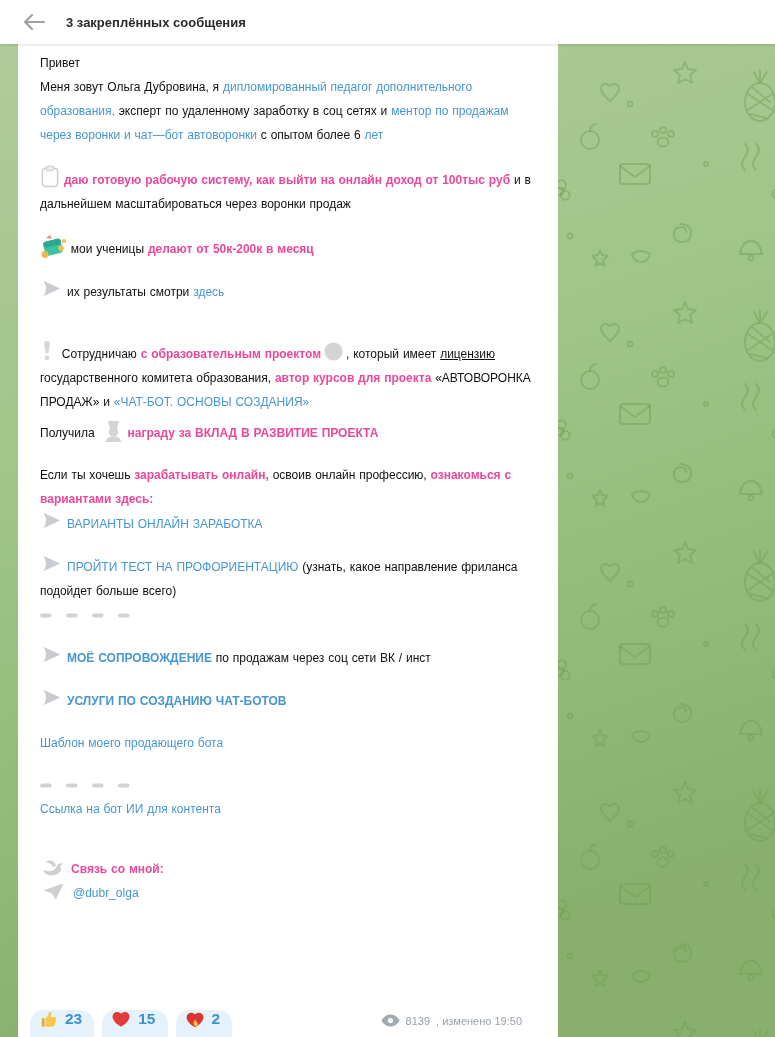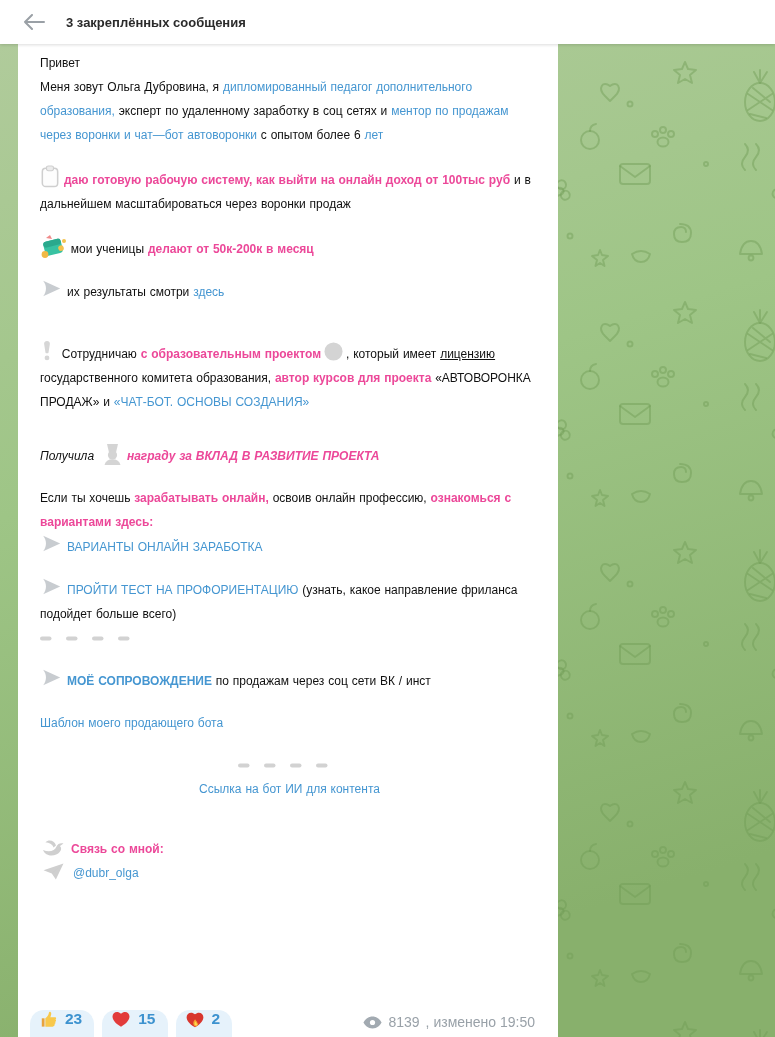--- a/index.html
+++ b/index.html
@@ -52,22 +52,22 @@
   
   .reactions{position:absolute;left:12px;top:966px;display:flex;gap:8px;}
   .reaction-pill{
     height:28px;border-radius:14px;background:#e6f2fb;display:flex;align-items:flex-start;
     padding:0 12px 13px 9px;gap:7px;cursor:pointer;
   }
   .reaction-pill svg{display:block}
   .reaction-count{color:#3c92cf;font-weight:700;font-size:15.5px;}
   
   .meta{
-    position:absolute;right:23px;top:970px;display:flex;align-items:center;gap:6px;
-    color:#99a1a8;font-size:14px;
+    position:absolute;right:36px;top:970px;display:flex;align-items:center;gap:6px;
+    color:#99a1a8;font-size:11px;
   }
   .meta svg{display:block}
 </style>
 </head>
 <body>
 
 <div class="header" data-name="pinned-messages-header">
   <button class="back-btn" data-name="back-button">
     <span data-name="arrow-left-icon">
       <svg width="22" height="16" viewBox="0 0 22 16">
@@ -143,21 +143,21 @@
             </svg></span><span class="seg-p" data-name="message-text-segment"> мои ученицы </span><span class="seg-b" data-name="message-text-segment">делают от 50к-200к в месяц</span></div>
         <div class="para" data-name="paragraph-results-link" style="margin-top: 18px;"><span class="emoji" data-name="play-arrow-emoji"><svg width="22" height="19" viewBox="0 0 24 20">
               <path d="M3.5 1.5 C7.5 7 7.5 13 3.5 18.5 L22 10 Z" fill="#c8ccd0"></path>
             </svg></span><span class="seg-p" data-name="message-text-segment">их результаты смотри </span><span class="seg-l" data-name="message-link">здесь</span></div>
         <div class="para" data-name="paragraph-collaboration" style="margin-top: 36px;"><span class="emoji" data-name="exclamation-emoji"><svg width="10" height="21" viewBox="0 0 10 22">
               <path d="M5 1 C7.2 1 8.3 2.6 8 4.2 L6.6 13 C6.4 14.3 3.6 14.3 3.4 13 L2 4.2 C1.7 2.6 2.8 1 5 1 Z" fill="#d6d6d6"></path>
               <circle cx="5" cy="18.8" r="2.5" fill="#d6d6d6"></circle>
             </svg></span><span class="seg-p" data-name="message-text-segment"> Сотрудничаю </span><span class="seg-b" data-name="message-text-segment">с образовательным проектом</span><span class="emoji" data-name="circle-placeholder-emoji"><svg width="19" height="19" viewBox="0 0 20 20">
               <circle cx="10" cy="10" r="9.5" fill="#d4d4d4"></circle>
             </svg></span><span class="seg-p" data-name="message-text-segment">, который имеет </span><span class="seg-u" data-name="message-text-segment">лицензию</span><span class="seg-p" data-name="message-text-segment"> государственного комитета образования, </span><span class="seg-b" data-name="message-text-segment">автор курсов для проекта</span><span class="seg-p" data-name="message-text-segment"> «АВТОВОРОНКА ПРОДАЖ» и </span><span class="seg-l" data-name="message-link">«ЧАТ-БОТ. ОСНОВЫ СОЗДАНИЯ»</span></div>
-        <div class="para" data-name="paragraph-award" style="margin-top: 29px; font-style: italic;"><span class="seg-p" data-name="message-text-segment">Получила </span><span class="emoji" data-name="award-placeholder-emoji"><svg width="25" height="22" viewBox="0 0 25 22">
+        <div class="para" data-name="paragraph-award" style="margin-top: 6px;"><span class="seg-p" data-name="message-text-segment">Получила </span><span class="emoji" data-name="award-placeholder-emoji"><svg width="25" height="22" viewBox="0 0 25 22">
               <path d="M7 1 h11 l-2 8.5 a4.5 4.5 0 0 1 -7 0 Z" fill="#d4d4d4"></path>
               <circle cx="12.5" cy="12" r="4.6" fill="#d4d4d4"></circle>
               <path d="M4.5 22 a8.2 7.4 0 0 1 16 0 Z" fill="#d4d4d4"></path>
             </svg></span><span class="seg-b" data-name="message-text-segment">награду за ВКЛАД В РАЗВИТИЕ ПРОЕКТА</span></div>
         <div class="para" data-name="paragraph-earn-online" style="margin-top: 18px;"><span class="seg-p" data-name="message-text-segment">Если ты хочешь </span><span class="seg-b" data-name="message-text-segment">зарабатывать онлайн,</span><span class="seg-p" data-name="message-text-segment"> освоив онлайн профессию, </span><span class="seg-b" data-name="message-text-segment">ознакомься с вариантами здесь:</span><br><span class="emoji" data-name="play-arrow-emoji"><svg width="22" height="19" viewBox="0 0 24 20">
               <path d="M3.5 1.5 C7.5 7 7.5 13 3.5 18.5 L22 10 Z" fill="#c8ccd0"></path>
             </svg></span><span class="seg-l" data-name="message-link">ВАРИАНТЫ ОНЛАЙН ЗАРАБОТКА</span></div>
         <div class="para" data-name="paragraph-career-test" style="margin-top: 18px;"><span class="emoji" data-name="play-arrow-emoji"><svg width="22" height="19" viewBox="0 0 24 20">
               <path d="M3.5 1.5 C7.5 7 7.5 13 3.5 18.5 L22 10 Z" fill="#c8ccd0"></path>
             </svg></span><span class="seg-l" data-name="message-link">ПРОЙТИ ТЕСТ НА ПРОФОРИЕНТАЦИЮ</span><span class="seg-p" data-name="message-text-segment"> (узнать, какое направление фриланса подойдет больше всего)</span><br><span class="emoji" data-name="dash-emoji"><svg width="12" height="5" viewBox="0 0 12 5">
@@ -165,22 +165,25 @@
             </svg></span><span class="emoji" data-name="dash-emoji"><svg width="12" height="5" viewBox="0 0 12 5">
               <rect x="0" y="0.5" width="11.5" height="4" rx="2" fill="#d2d2d2"></rect>
             </svg></span><span class="emoji" data-name="dash-emoji"><svg width="12" height="5" viewBox="0 0 12 5">
               <rect x="0" y="0.5" width="11.5" height="4" rx="2" fill="#d2d2d2"></rect>
             </svg></span><span class="emoji" data-name="dash-emoji"><svg width="12" height="5" viewBox="0 0 12 5">
               <rect x="0" y="0.5" width="11.5" height="4" rx="2" fill="#d2d2d2"></rect>
             </svg></span></div>
         <div class="para" data-name="paragraph-my-support" style="margin-top: 18px;"><span class="emoji" data-name="play-arrow-emoji"><svg width="22" height="19" viewBox="0 0 24 20">
               <path d="M3.5 1.5 C7.5 7 7.5 13 3.5 18.5 L22 10 Z" fill="#c8ccd0"></path>
             </svg></span><span class="seg-bl" data-name="message-link">МОЁ СОПРОВОЖДЕНИЕ</span><span class="seg-p" data-name="message-text-segment"> по продажам через соц сети ВК / инст</span></div>
+        <div class="para" data-name="paragraph-chatbot-services" style="margin-top: 18px;"><span class="emoji" data-name="play-arrow-emoji"><svg width="22" height="19" viewBox="0 0 24 20">
+              <path d="M3.5 1.5 C7.5 7 7.5 13 3.5 18.5 L22 10 Z" fill="#c8ccd0"></path>
+            </svg></span><span class="seg-bl" data-name="message-link">УСЛУГИ ПО СОЗДАНИЮ ЧАТ-БОТОВ</span></div>
         <div class="para" data-name="paragraph-bot-template" style="margin-top: 18px;"><span class="seg-l" data-name="message-link">Шаблон моего продающего бота</span></div>
-        <div class="para" data-name="paragraph-ai-bot-link" style="margin-top: 18px; text-align: center;"><span class="emoji" data-name="dash-emoji"><svg width="12" height="5" viewBox="0 0 12 5">
+        <div class="para" data-name="paragraph-ai-bot-link" style="margin-top: 18px;"><span class="emoji" data-name="dash-emoji"><svg width="12" height="5" viewBox="0 0 12 5">
               <rect x="0" y="0.5" width="11.5" height="4" rx="2" fill="#d2d2d2"></rect>
             </svg></span><span class="emoji" data-name="dash-emoji"><svg width="12" height="5" viewBox="0 0 12 5">
               <rect x="0" y="0.5" width="11.5" height="4" rx="2" fill="#d2d2d2"></rect>
             </svg></span><span class="emoji" data-name="dash-emoji"><svg width="12" height="5" viewBox="0 0 12 5">
               <rect x="0" y="0.5" width="11.5" height="4" rx="2" fill="#d2d2d2"></rect>
             </svg></span><span class="emoji" data-name="dash-emoji"><svg width="12" height="5" viewBox="0 0 12 5">
               <rect x="0" y="0.5" width="11.5" height="4" rx="2" fill="#d2d2d2"></rect>
             </svg></span><br><span class="seg-l" data-name="message-link">Ссылка на бот ИИ для контента</span></div>
         <div class="para" data-name="paragraph-contact" style="margin-top: 36px;"><span class="emoji" data-name="dove-emoji"><svg width="27" height="21" viewBox="0 0 27 21">
               <path d="M3 13 C9 15.5 15 14 16.5 9.5 C17.5 6.5 21 5.5 23.5 6.5 L20 9 C23.5 12.5 18.5 18.5 11.5 18.5 C7 18.5 4.2 16 3 13 Z" fill="#cfcfcf"></path>

